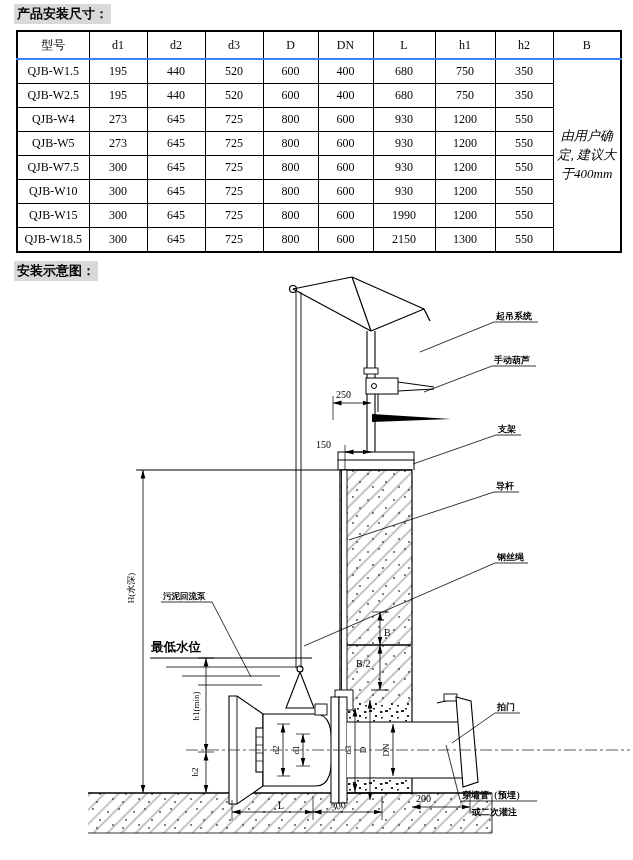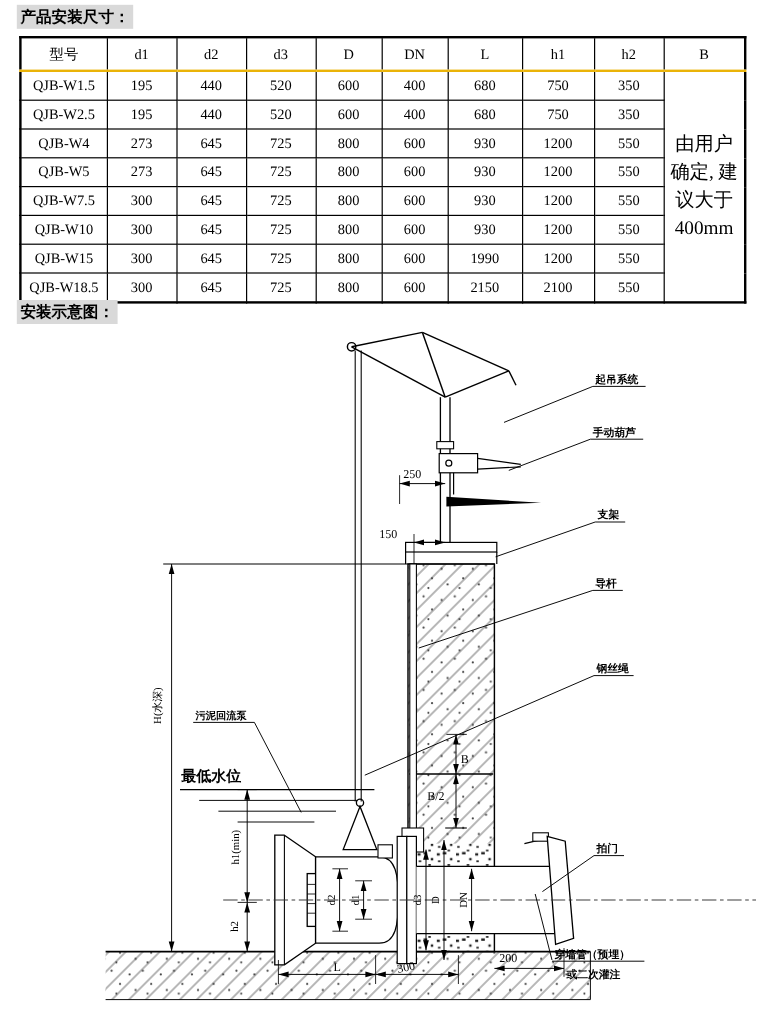--- a/index.html
+++ b/index.html
@@ -1,27 +1,27 @@
 <!DOCTYPE html>
 <html><head>
 <meta charset="utf-8">
 <style>
   html,body{margin:0;padding:0;background:#fff;}
   .page{position:relative;width:633px;height:860px;background:#fff;overflow:hidden;
         font-family:"Liberation Serif","DejaVu Serif",serif;color:#000;}
   .hl{display:inline-block;background:#d9d9d9;padding:1px 3px;font-weight:bold;font-size:13px;text-align:right;}
   .title{position:absolute;left:14px;top:4px;}
-  .diagram-heading{position:absolute;left:14px;top:250px;}
+  .diagram-heading{position:absolute;left:14px;top:261px;}
   table.spec{position:absolute;left:16px;top:30px;width:604px;border-collapse:collapse;
              table-layout:fixed;border:2px solid #000;}
   table.spec th,table.spec td{border:1px solid #000;text-align:center;vertical-align:middle;
              font-size:12px;font-weight:normal;padding:0;overflow:hidden;}
-  table.spec th{height:26px;border-bottom:2px solid #eab308;}
+  table.spec th{height:26px;border-bottom:2px solid #3b82f6;}
   table.spec td{height:23px;}
-  table.spec td.bnote{font-size:16px;line-height:1.45;padding:0 3px;}
+  table.spec td.bnote{font-size:13px;line-height:1.45;padding:0 3px;font-style:italic;}
   svg text{font-family:"Liberation Serif","DejaVu Serif",serif;fill:#000;}
   .lbl{font-size:9px;font-weight:bold;}
   .lbl-sm{font-size:8.5px;font-weight:bold;}
   .dimtxt{font-size:10px;}
   .rot{font-size:9px;}
   .wl{font-size:12.5px;font-weight:bold;}
 </style>
 </head>
 <body>
 
@@ -134,21 +134,21 @@
       <td>550</td>
     </tr>
     <tr>
       <td>QJB-W18.5</td>
       <td>300</td>
       <td>645</td>
       <td>725</td>
       <td>800</td>
       <td>600</td>
       <td>2150</td>
-      <td>2100</td>
+      <td>1300</td>
       <td>550</td>
     </tr>
   </tbody>
     </table>
 
   <div class="diagram-heading hl">安装示意图：</div>
 
   <svg width="633" height="860" viewBox="0 0 633 860" style="position:absolute;left:0;top:0;">
     <defs>
       <marker id="ar" markerWidth="9" markerHeight="7" refX="8.5" refY="3" orient="auto-start-reverse" markerUnits="userSpaceOnUse">

